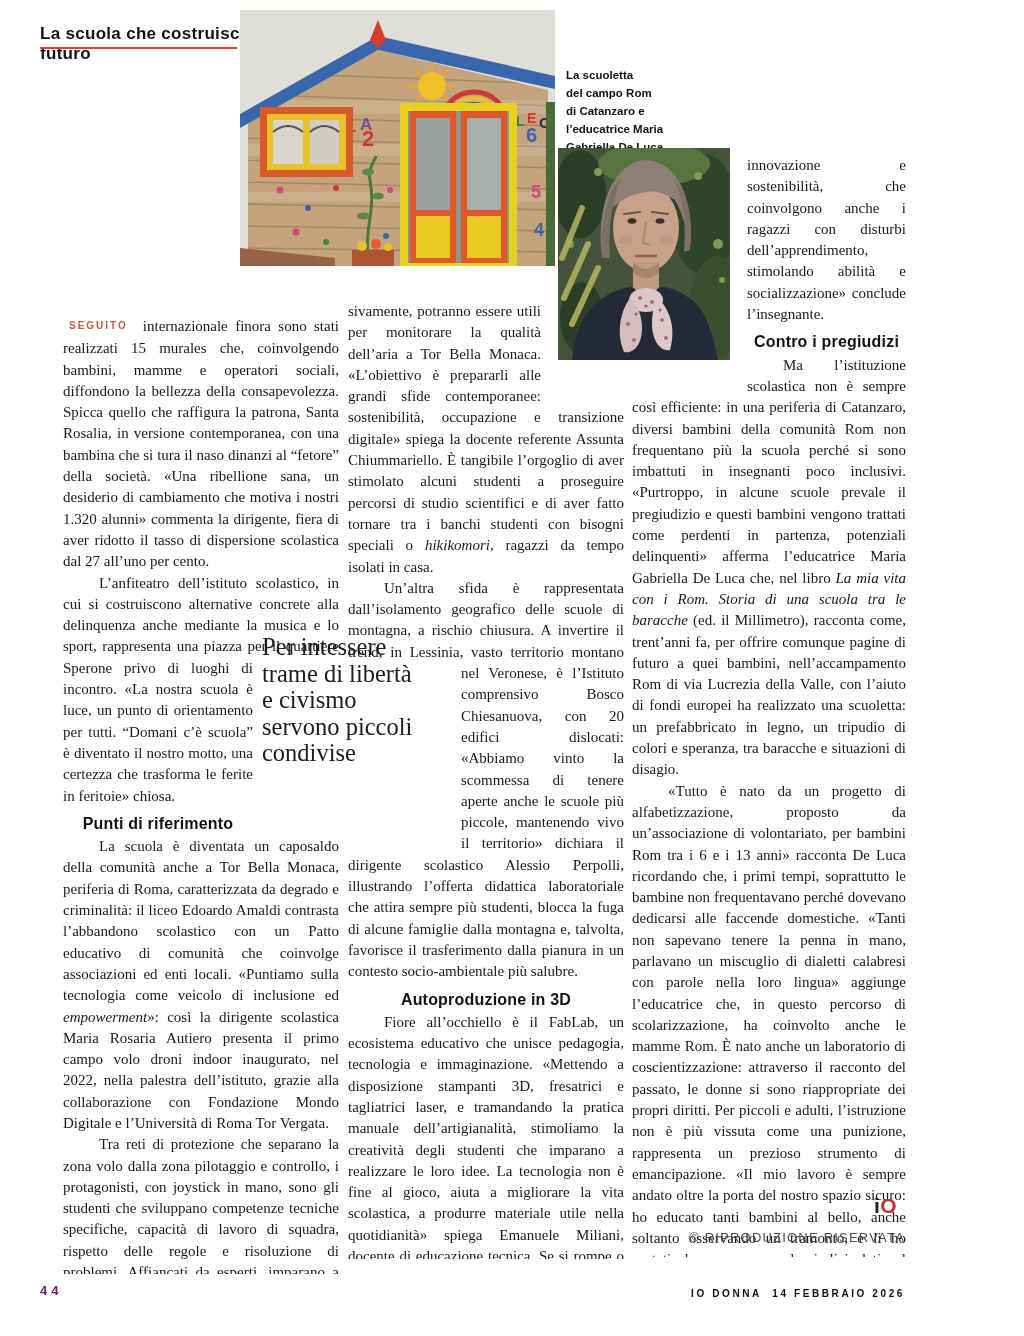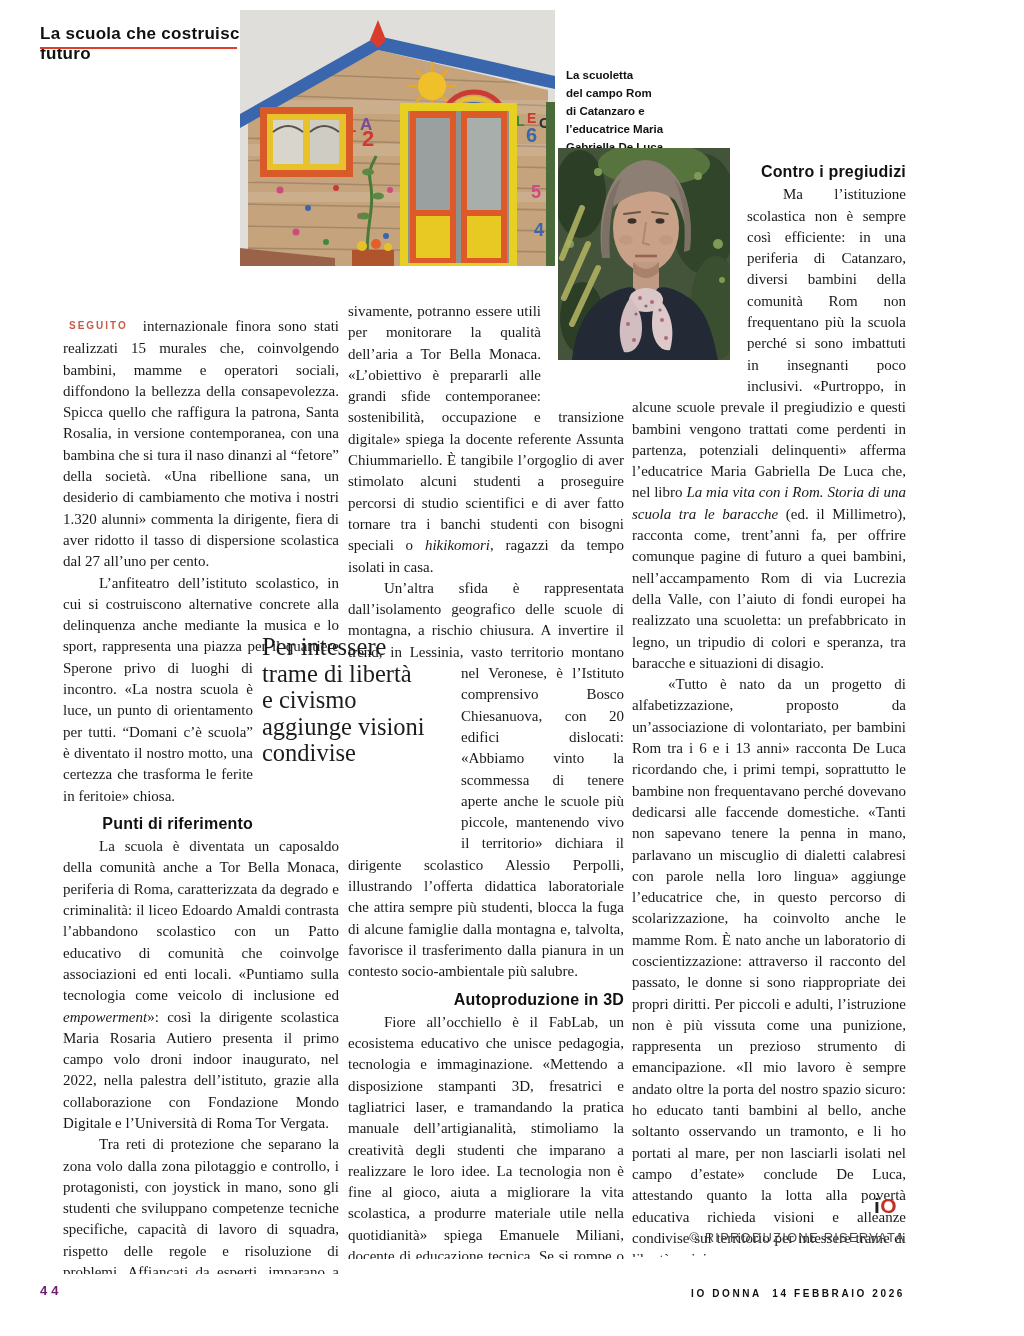--- a/index.html
+++ b/index.html
@@ -21,21 +21,21 @@
 
   .col{position:absolute;width:276px;text-align:justify;font-size:15px;
        line-height:21.3px;color:#191919;overflow:hidden;
        hyphens:auto;-webkit-hyphens:auto;}
   #col1{left:63px;top:316px;height:958px;}
   #col2{left:348px;top:301px;height:958px;}
   #col3{left:632px;top:155px;width:274px;height:1102px;}
   .col p{margin:0;}
   .col p.ind{text-indent:36px;}
   .col h3{font-family:"Liberation Sans",sans-serif;font-weight:700;font-size:16px;
-          margin:6px 0 2px;color:#111;letter-spacing:.2px;text-align:right;text-indent:0;}
+          margin:6px 0 2px;color:#111;letter-spacing:.2px;text-align:center;text-indent:0;}
   .col em{font-style:italic;}
 
   .seguito{font-family:"Liberation Sans",sans-serif;font-weight:700;font-size:10px;
            letter-spacing:2px;color:#c75b45;margin:0 15px 0 6px;
            position:relative;top:-2px;}
 
   .spacer{display:block;}
   .sp-l{float:left;margin-right:9px;}
   .sp-r{float:right;margin-left:9px;}
 
@@ -247,31 +247,31 @@
     <p class="ind"><span>La scuola è diventata un caposaldo della comunità anche a Tor Bella Monaca, periferia di Roma, caratterizzata da degrado e criminalità: il liceo Edoardo Amaldi contrasta l’abbandono scolastico con un Patto educativo di comunità che coinvolge associazioni ed enti locali. «Puntiamo sulla tecnologia come veicolo di inclusione ed </span><em>empowerment</em><span>»: così la dirigente scolastica Maria Rosaria Autiero presenta il primo campo volo droni indoor inaugurato, nel 2022, nella palestra dell’istituto, grazie alla collaborazione con Fondazione Mondo Digitale e l’Università di Roma Tor Vergata.</span></p>
     <p class="ind"><span>Tra reti di protezione che separano la zona volo dalla zona pilotaggio e controllo, i protagonisti, con joystick in mano, sono gli studenti che sviluppano competenze tecniche specifiche, capacità di lavoro di squadra, rispetto delle regole e risoluzione di problemi. Affiancati da esperti, imparano a programmare e pilotare in sicurezza al chiuso piccoli stormi di droni che, succes-</span></p>
   </div>
 <div id="col2" class="col">
     <p class=""><span class="spacer sp-r" style="width: 74px; height: 86px;"></span><span>sivamente, potranno essere utili per monitorare la qualità dell’aria a Tor Bella Monaca. «L’obiettivo è prepararli alle grandi sfide contemporanee: sostenibilità, occupazione e transizione digitale» spiega la docente referente Assunta Chiummariello. È tangibile l’orgoglio di aver stimolato alcuni studenti a proseguire percorsi di studio scientifici e di aver fatto tornare tra i banchi studenti con bisogni speciali o </span><em>hikikomori</em><span>, ragazzi da tempo isolati in casa.</span></p>
     <p class="ind"><span>Un’altra sfida è rappresentata dall’isolamento geografico delle scuole di montagna, a rischio chiusura. A invertire il trend, in Lessinia, vasto territorio montano </span><span class="spacer sp-l" style="width: 104px; height: 180px;"></span><span>nel Veronese, è l’Istituto comprensivo Bosco Chiesanuova, con 20 edifici dislocati: «Abbiamo vinto la scommessa di tenere aperte anche le scuole più piccole, mantenendo vivo il territorio» dichiara il dirigente scolastico Alessio Perpolli, illustrando l’offerta didattica laboratoriale che attira sempre più studenti, blocca la fuga di alcune famiglie dalla montagna e, talvolta, favorisce il trasferimento dalla pianura in un contesto socio-ambientale più salubre.</span></p>
     <h3>Autoproduzione in 3D</h3>
     <p class="ind"><span>Fiore all’occhiello è il FabLab, un ecosistema educativo che unisce pedagogia, tecnologia e immaginazione. «Mettendo a disposizione stampanti 3D, fresatrici e tagliatrici laser, e tramandando la pratica manuale dell’artigianalità, stimoliamo la creatività degli studenti che imparano a realizzare le loro idee. La tecnologia non è fine al gioco, aiuta a migliorare la vita scolastica, a produrre materiale utile nella quotidianità» spiega Emanuele Miliani, docente di educazione tecnica. Se si rompe o manca qualcosa, lo autoproducono. Dal porta gessetti sino ai flauti </span></p>
   </div>
 <div id="col3" class="col">
-    <p class=""><span class="spacer sp-l" style="width: 106px; height: 235px;"></span></p>
+    <p class=""><span class="spacer sp-l" style="width: 106px; height: 235px;"></span><span>innovazione e sostenibilità, che coinvolgono anche i ragazzi con disturbi dell’apprendimento, stimolando abilità e socializzazione» conclude l’insegnante.</span></p>
     <h3>Contro i pregiudizi</h3>
     <p class="ind"><span>Ma l’istituzione scolastica non è sempre così efficiente: in una periferia di Catanzaro, diversi bambini della comunità Rom non frequentano più la scuola perché si sono imbattuti in insegnanti poco inclusivi. «Purtroppo, in alcune scuole prevale il pregiudizio e questi bambini vengono trattati come perdenti in partenza, potenziali delinquenti» afferma l’educatrice Maria Gabriella De Luca che, nel libro </span><em>La mia vita con i Rom. Storia di una scuola tra le baracche</em><span> (ed. il Millimetro), racconta come, trent’anni fa, per offrire comunque pagine di futuro a quei bambini, nell’accampamento Rom di via Lucrezia della Valle, con l’aiuto di fondi europei ha realizzato una scuoletta: un prefabbricato in legno, un tripudio di colori e speranza, tra baracche e situazioni di disagio.</span></p>
     <p class="ind"><span>«Tutto è nato da un progetto di alfabetizzazione, proposto da un’associazione di volontariato, per bambini Rom tra i 6 e i 13 anni» racconta De Luca ricordando che, i primi tempi, soprattutto le bambine non frequentavano perché dovevano dedicarsi alle faccende domestiche. «Tanti non sapevano tenere la penna in mano, parlavano un miscuglio di dialetti calabresi con parole nella loro lingua» aggiunge l’educatrice che, in questo percorso di scolarizzazione, ha coinvolto anche le mamme Rom. È nato anche un laboratorio di coscientizzazione: attraverso il racconto del passato, le donne si sono riappropriate dei propri diritti. Per piccoli e adulti, l’istruzione non è più vissuta come una punizione, rappresenta un prezioso strumento di emancipazione. «Il mio lavoro è sempre andato oltre la porta del nostro spazio sicuro: ho educato tanti bambini al bello, anche soltanto osservando un tramonto, e li ho portati al mare, per non lasciarli isolati nel campo d’estate» conclude De Luca, attestando quanto la lotta alla povertà educativa richieda visioni e alleanze condivise sul territorio per intessere trame di libertà e civismo.</span></p>
   </div>
 
 <div class="pullquote">
   <div>Per intessere</div>
   <div>trame di libertà</div>
   <div>e civismo</div>
-  <div>aggiunge visioni</div>
+  <div>servono piccoli</div>
   <div>condivise</div>
 </div>
 
 <div class="logo-io"><span class="i">i</span><span class="o">O</span></div>
 
 <div class="copyright">© RIPRODUZIONE RISERVATA</div>
 
 <div class="pageno">44</div>
 <div class="footer-right">IO DONNA  14 FEBBRAIO 2026</div>
 

